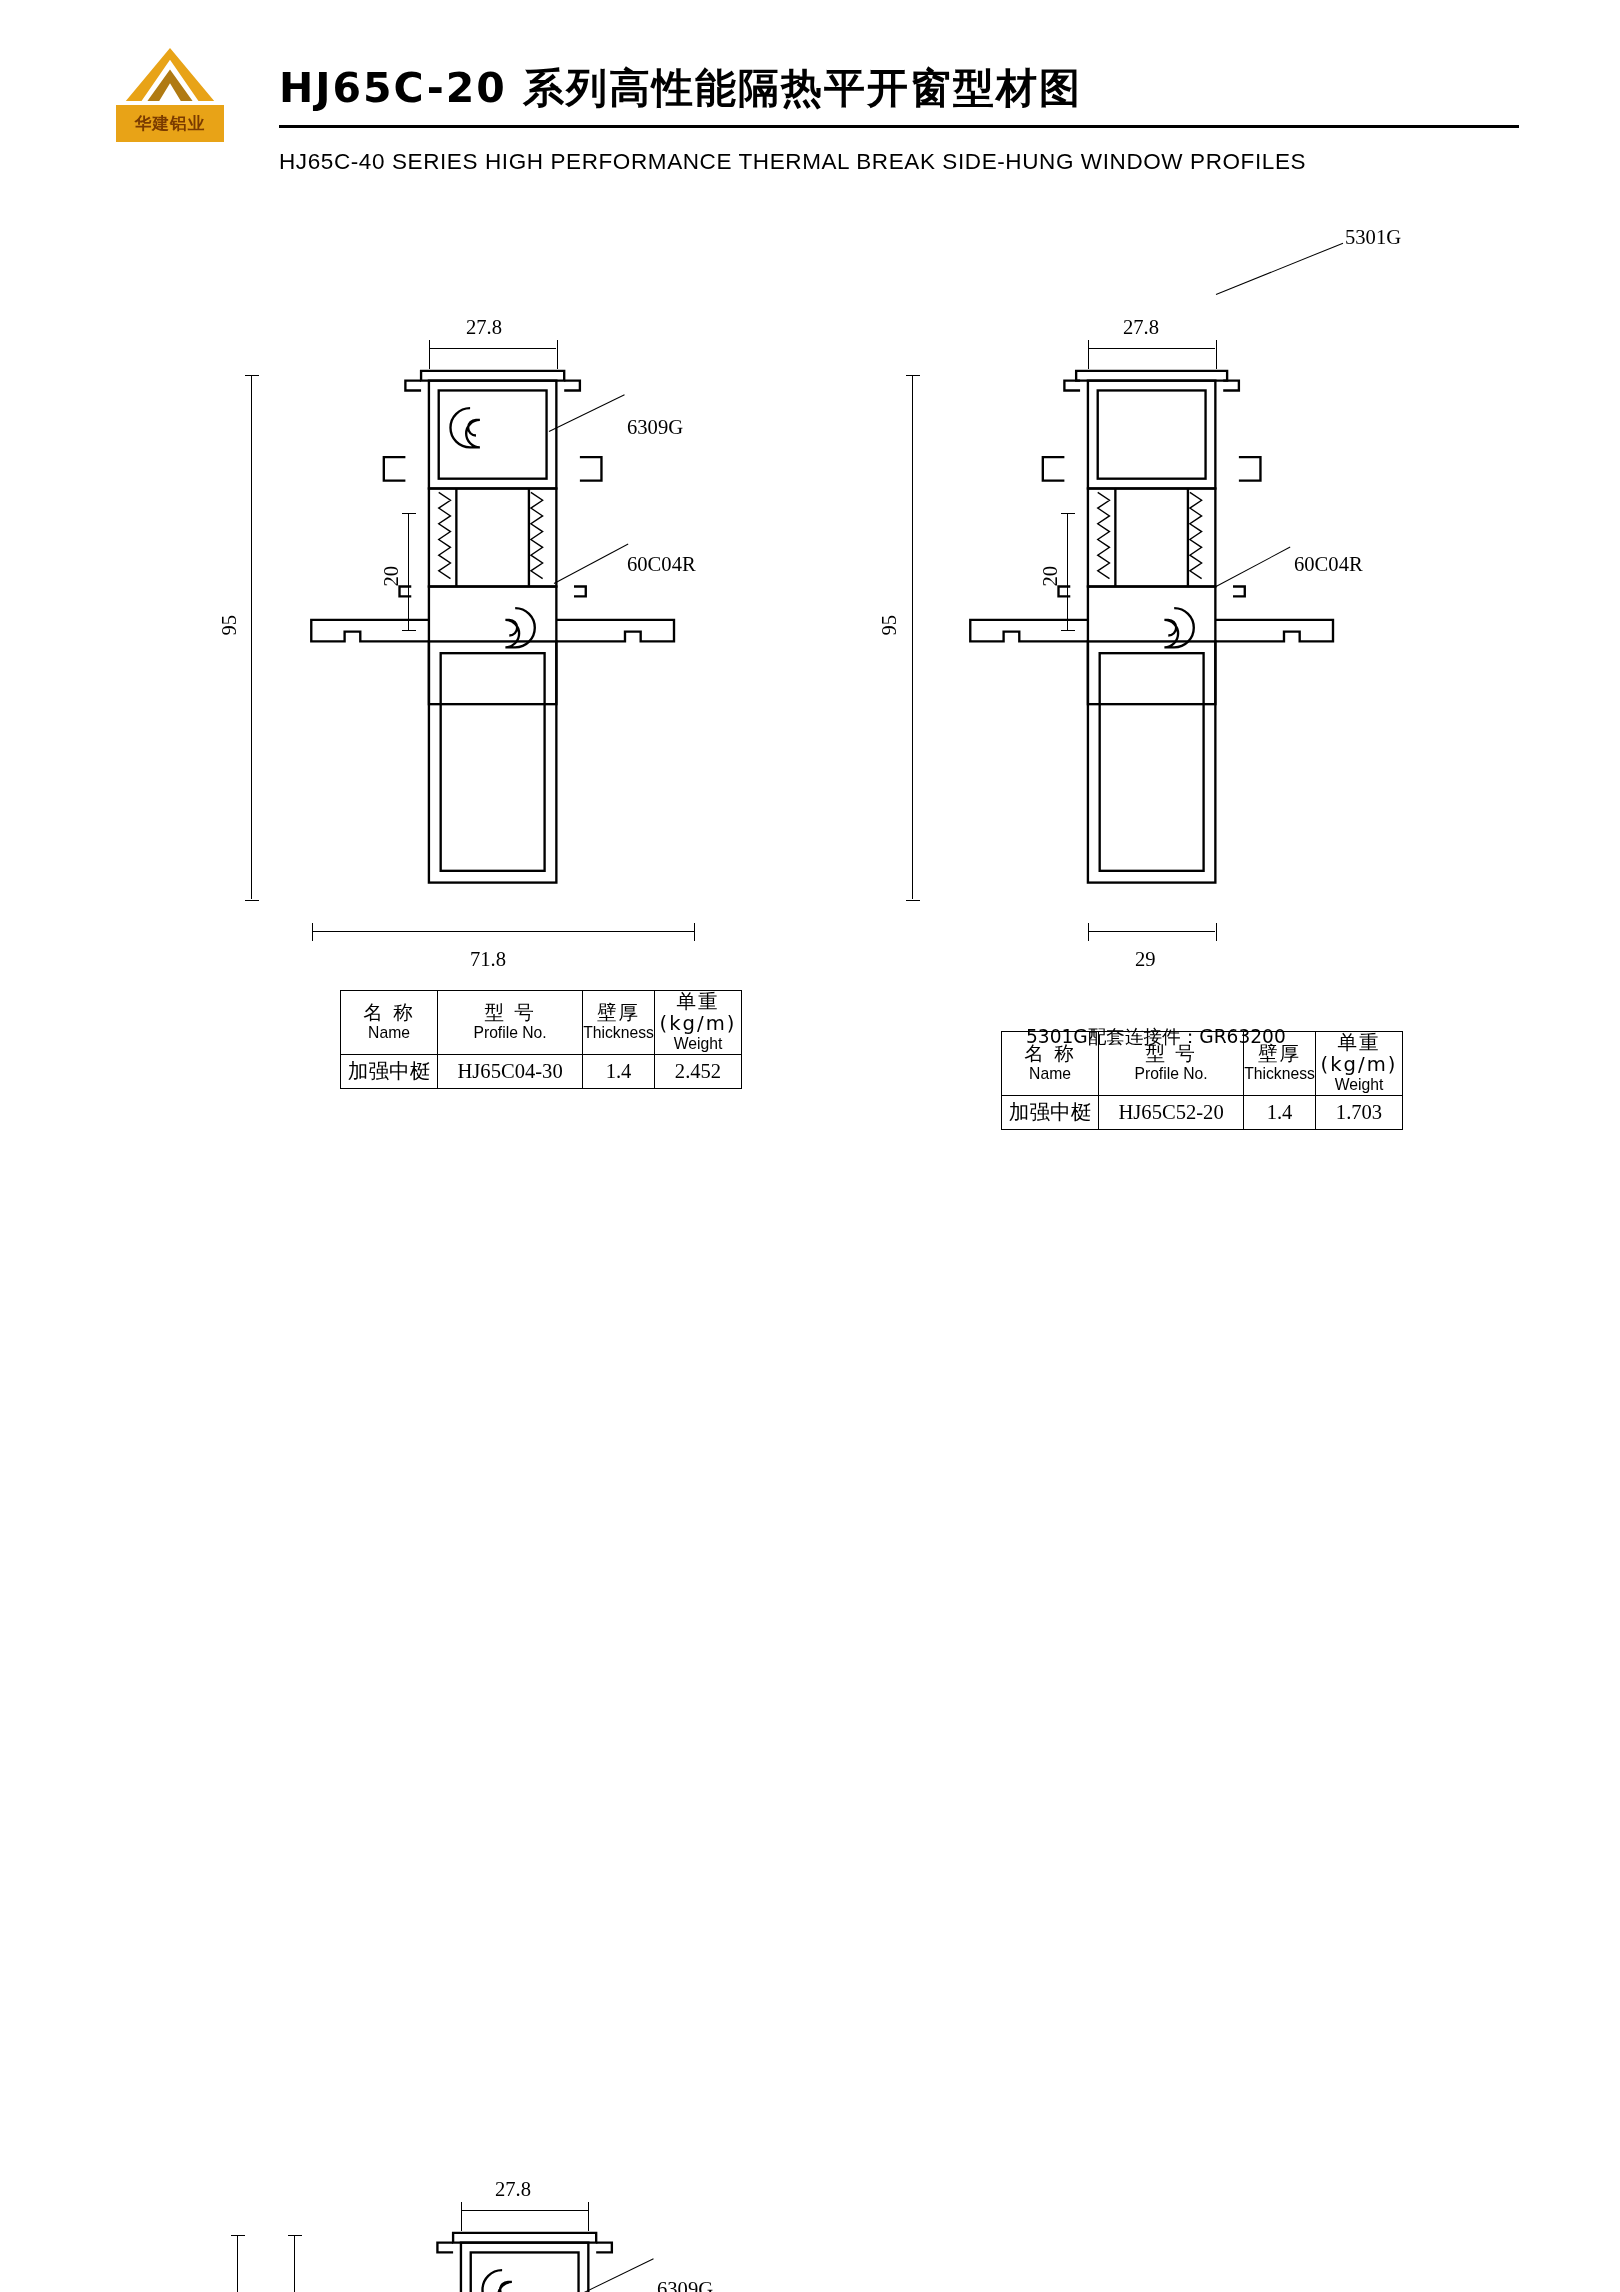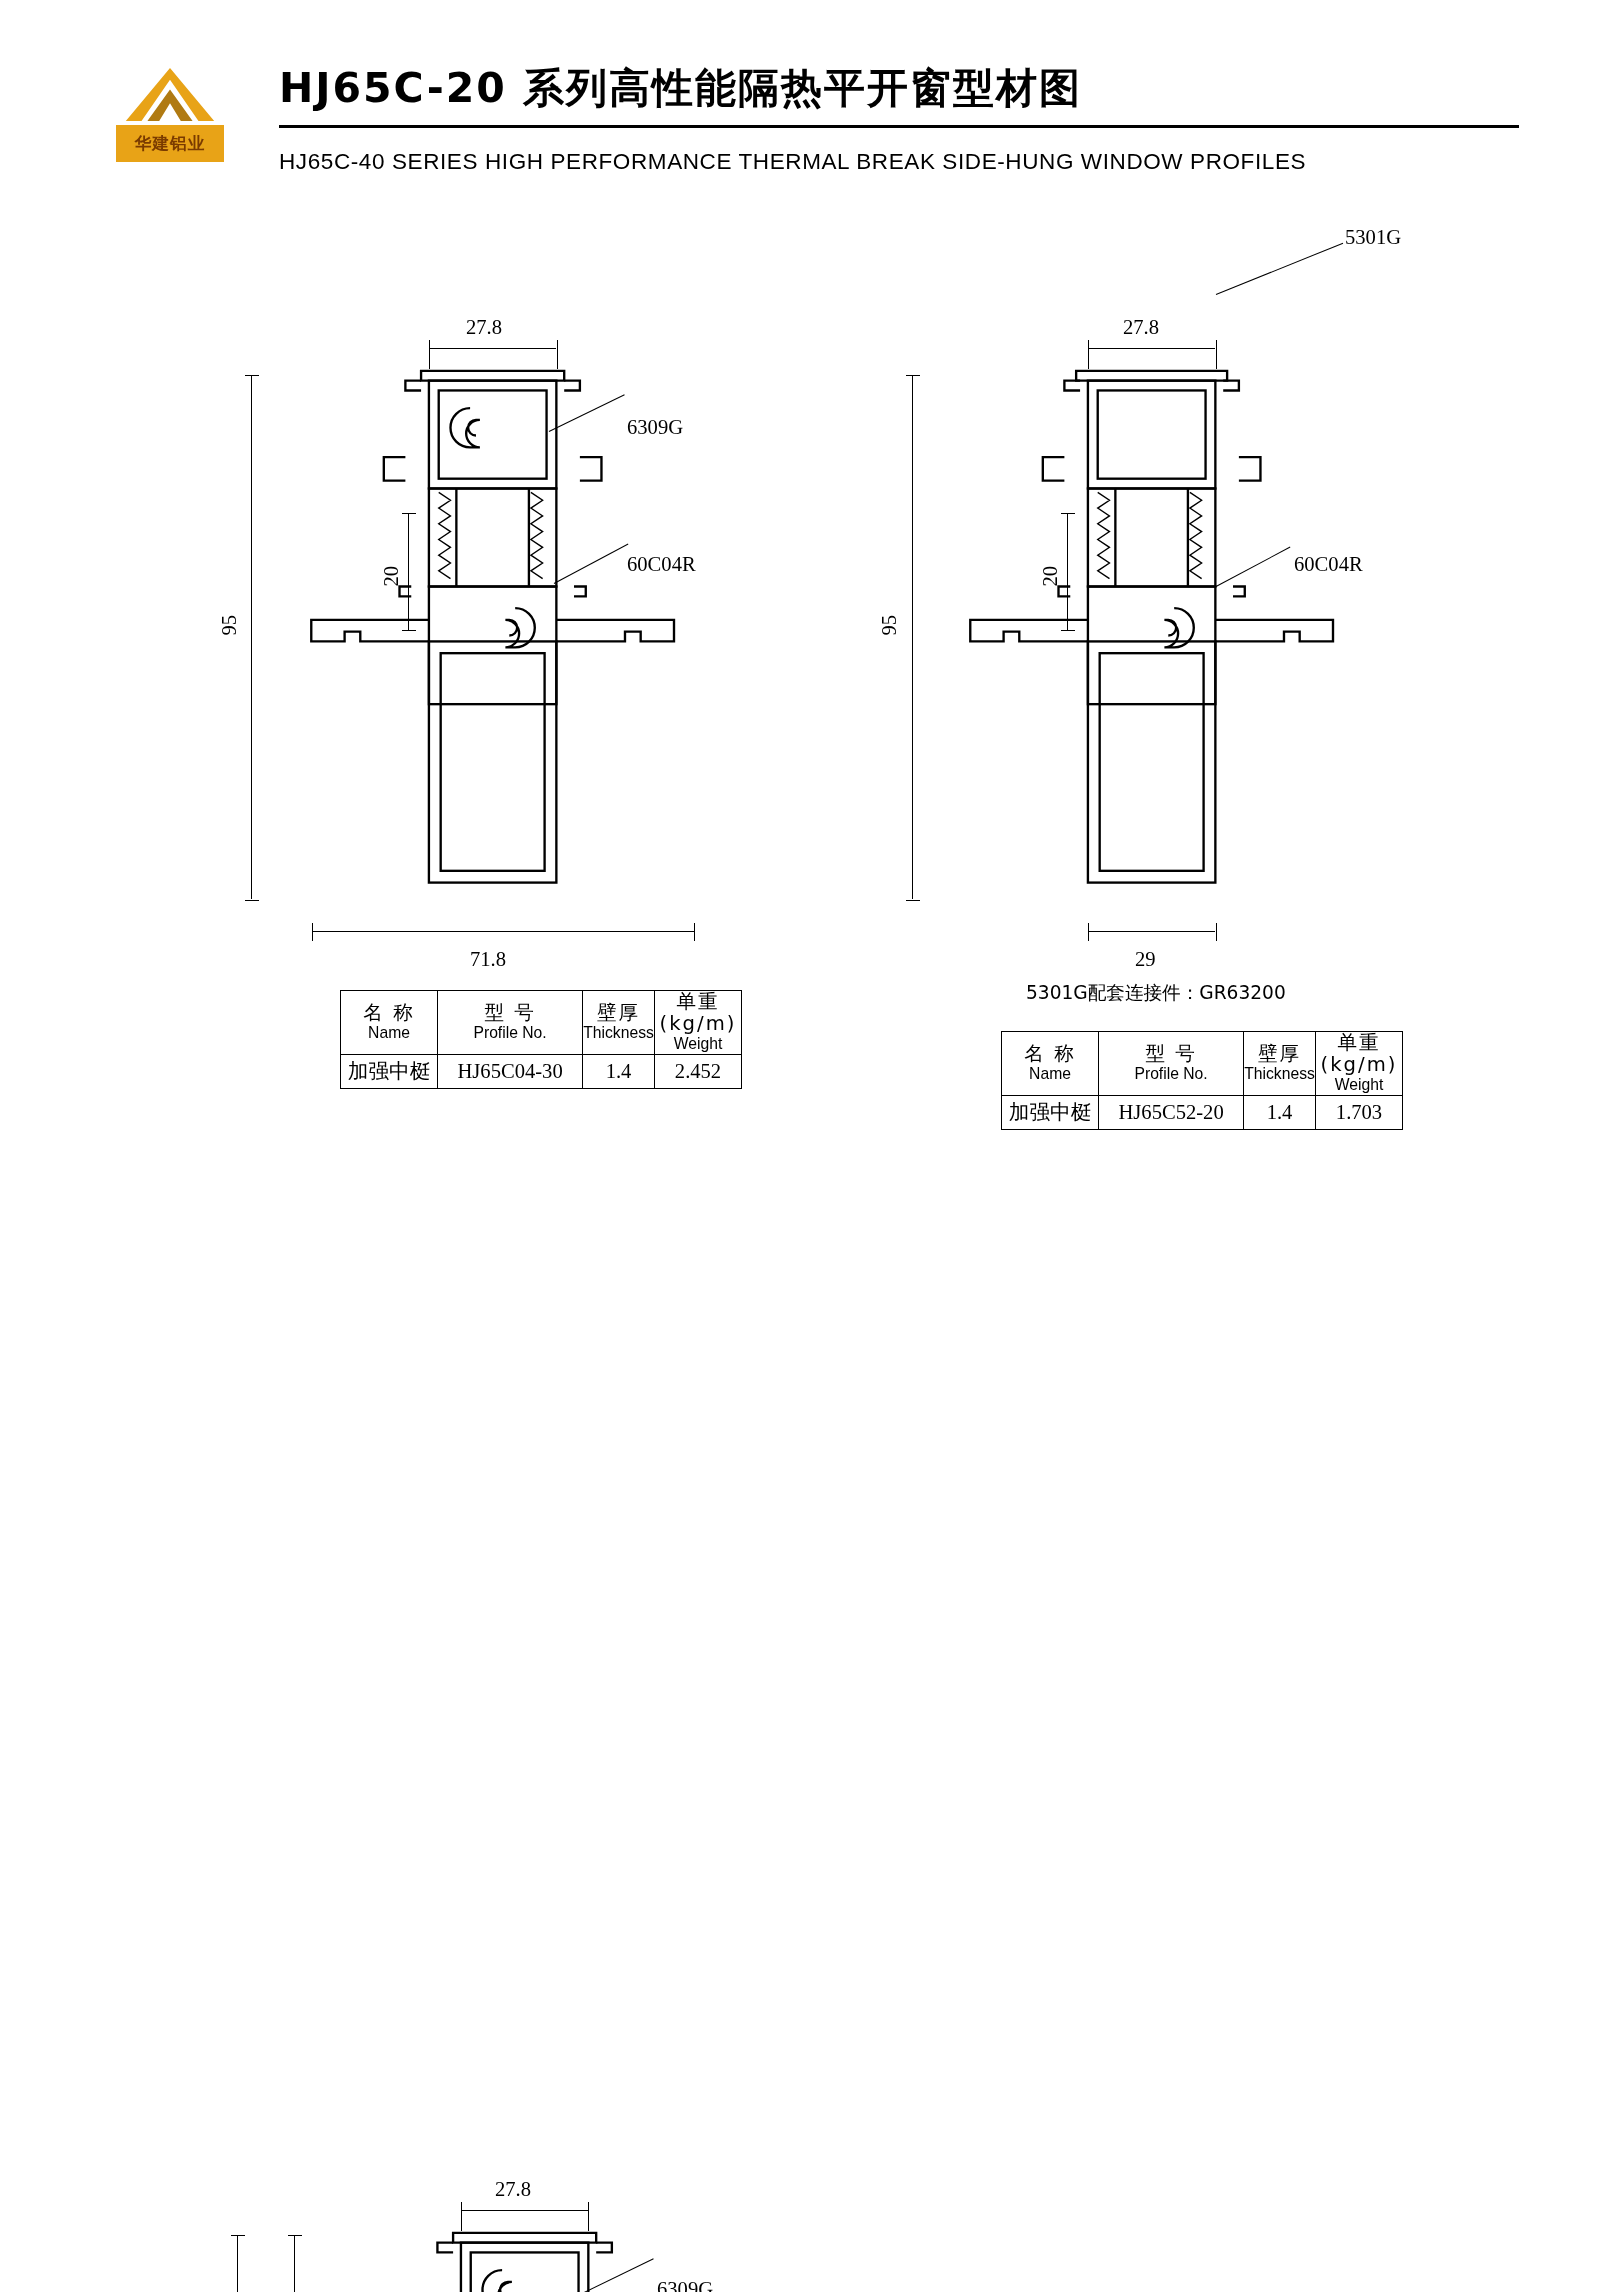--- a/index.html
+++ b/index.html
@@ -1,36 +1,36 @@
 <!DOCTYPE html>
 <html><head>
 <meta charset="utf-8">
 <style>
   html,body{margin:0;padding:0;background:#fff;}
   body{width:1620px;height:2293px;font-family:"Liberation Serif",serif;color:#000;position:relative;overflow:hidden;}
   .page{position:absolute;inset:0;}
 
   
   .header{position:absolute;left:0;top:0;width:1620px;height:206px;}
-  .logo{position:absolute;left:116px;top:64px;width:108px;height:98px;}
+  .logo{position:absolute;left:116px;top:44px;width:108px;height:98px;}
   .logo svg{position:absolute;left:0;top:0;}
   .logo .logo-bar{position:absolute;left:0;top:61px;width:108px;height:37px;background:#e8a317;}
   .logo .logo-bar span{display:block;text-align:center;font-size:16.7px;line-height:37px;color:#7a3b00;font-weight:bold;letter-spacing:1px;font-family:"DejaVu Sans",sans-serif;}
   .title-cn{position:absolute;left:279px;top:61px;font-size:41px;font-weight:bold;letter-spacing:2px;white-space:nowrap;font-family:"DejaVu Sans",sans-serif;}
   .rule{position:absolute;left:279px;top:125px;width:1240px;height:2.9px;background:#000;}
   .title-en{position:absolute;left:279px;top:149px;font-size:22.5px;letter-spacing:0.6px;white-space:nowrap;font-family:"Liberation Sans",sans-serif;}
 
   
   .footer{position:absolute;left:0;top:2201px;width:1620px;text-align:center;font-size:19.6px;font-family:"DejaVu Sans",sans-serif;}
 
   
   .blk{position:absolute;}
   .lbl{position:absolute;font-size:20.6px;font-family:"Liberation Serif",serif;white-space:nowrap;margin-top:12px;}
   .vert{writing-mode:vertical-rl;transform:rotate(180deg);}
-  .note{position:absolute;font-size:18.6px;font-family:"DejaVu Sans",sans-serif;white-space:nowrap;}
+  .note{position:absolute;font-size:18.6px;font-family:"DejaVu Sans",sans-serif;white-space:nowrap;margin-top:44px;}
 
   
   .dimh{position:absolute;height:1px;background:#000;}
   .dimv{position:absolute;width:1px;background:#000;}
 
   
   table.spec{position:absolute;border-collapse:collapse;font-family:"Liberation Serif",serif;margin-left:11px;}
   table.spec td{border:1px solid #000;text-align:center;padding:0;}
   table.spec td.h{height:45px;}
   table.spec td.v{height:33px;font-size:20.6px;}

